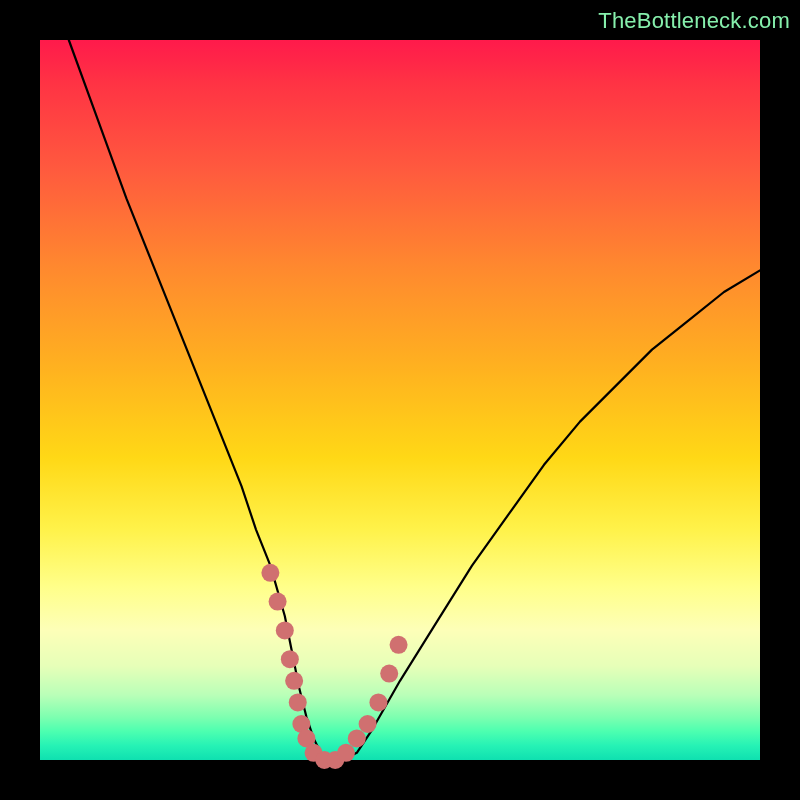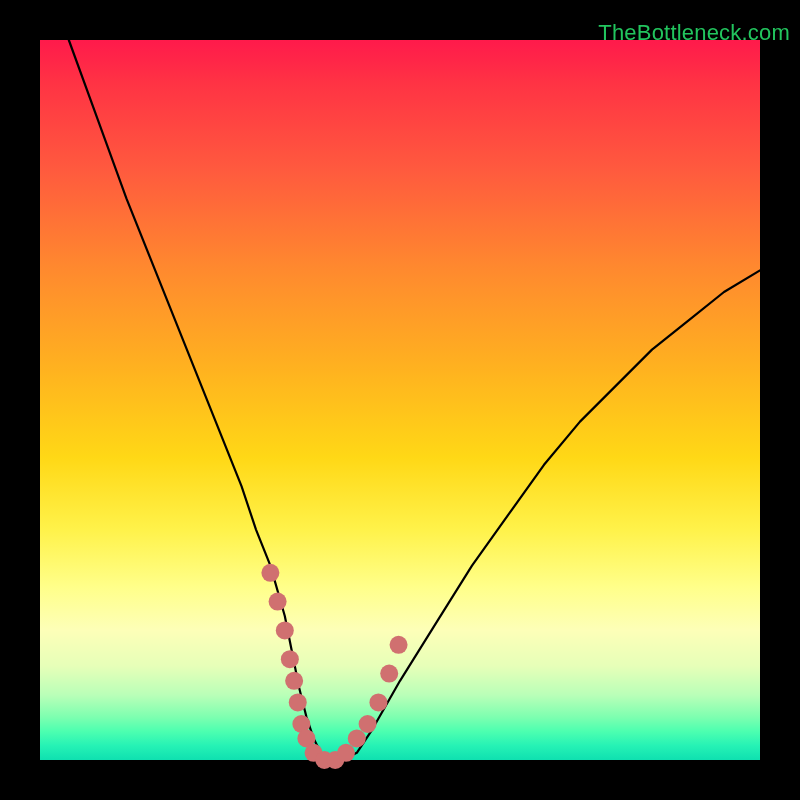--- a/index.html
+++ b/index.html
@@ -38,23 +38,23 @@
       #e6ffb8 87%,
       #b9ffb8 91%,
       #7effb0 94%,
       #4dffb0 96%,
       #26f2b5 98%,
       #0fe0b0 100%
     );
   }
   .watermark {
     position: absolute;
-    top: 20px;
+    top: 8px;
     right: 10px;
-    color: #22c55e;
+    color: #86efac;
     font-size: 22px;
     font-weight: 400;
     letter-spacing: 0.2px;
     user-select: none;
   }
   svg.curve {
     position: absolute;
     left: 0;
     top: 0;
     width: 720px;

